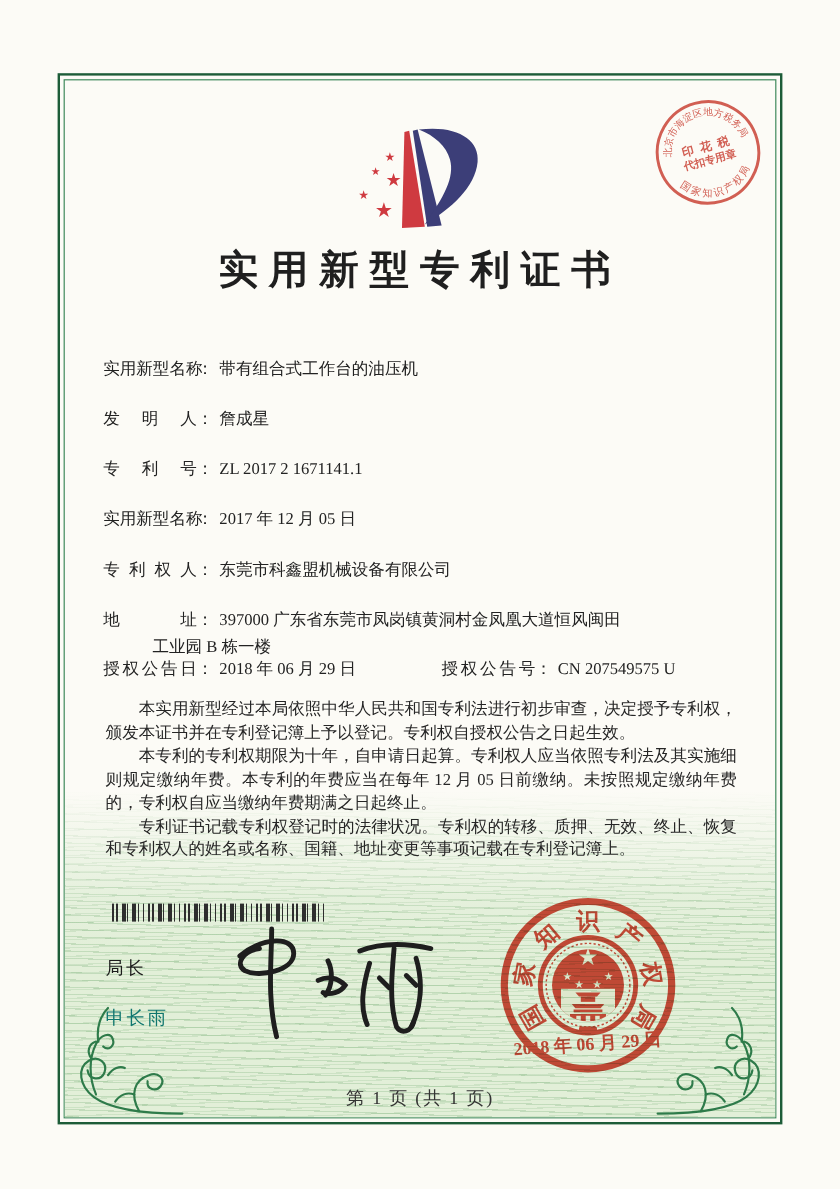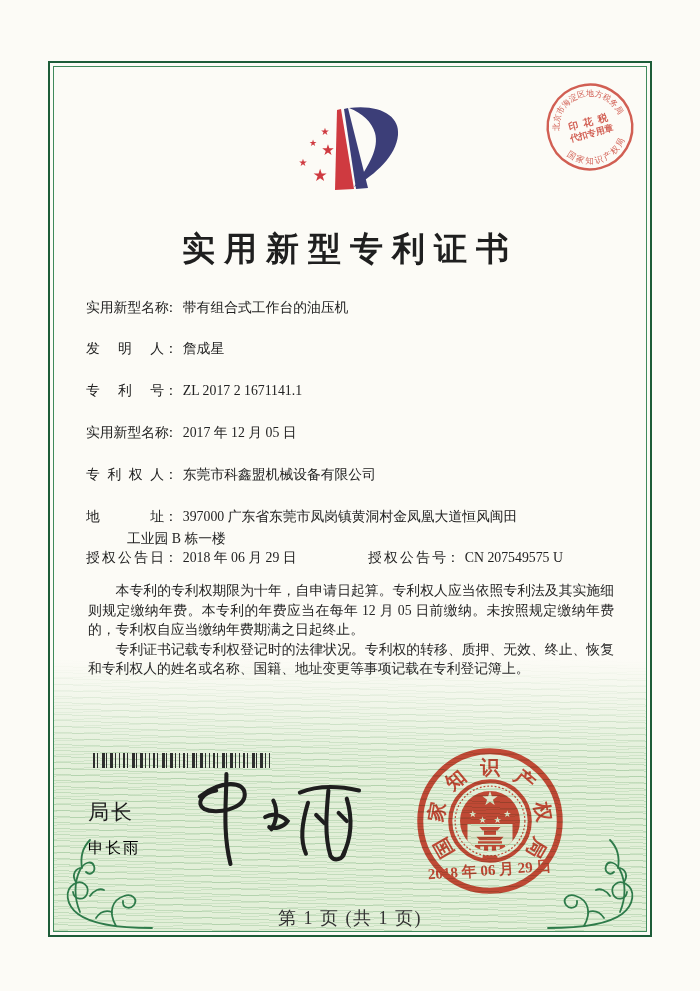--- a/index.html
+++ b/index.html
@@ -16,45 +16,45 @@
     background:
       repeating-linear-gradient(2deg, rgba(110,170,110,0.28) 0 1px, transparent 1px 6px),
       repeating-linear-gradient(-2deg, rgba(110,170,110,0.18) 0 1px, transparent 1px 7px);
     -webkit-mask-image:linear-gradient(to bottom, transparent 0, #000 110px);
     mask-image:linear-gradient(to bottom, transparent 0, #000 110px);}
   .cert-no{position:absolute;left:75px;top:108px;font-size:15px;letter-spacing:3px;color:#333;}
   .logo{position:absolute;left:292px;top:96px;width:120px;height:100px;}
   .stamp{position:absolute;left:543px;top:80px;width:94px;height:94px;transform:rotate(-15deg);
     opacity:.85;mix-blend-mode:multiply;}
   .title{position:absolute;left:0;right:0;top:203px;text-align:center;
-    font-size:33px;font-weight:bold;letter-spacing:9px;color:#1f1f1f;margin-top:24px;}
+    font-size:33px;font-weight:bold;letter-spacing:9px;color:#1f1f1f;}
   .rows{position:absolute;left:86px;top:0;width:530px;font-size:13.8px;color:#222;}
   .row{position:absolute;white-space:nowrap;}
   .row .lbl{display:inline-block;width:78px;text-align:justify;text-align-last:justify;vertical-align:top;}
   .row .val{margin-left:5px;}
   .row .wrap2{display:block;margin-left:41px;margin-top:4px;}
   .row .pair2{position:absolute;left:282px;top:0;white-space:nowrap;}
   .paras{position:absolute;left:88px;top:581px;width:526px;font-size:13.8px;line-height:19.5px;
     color:#262626;text-align:justify;}
   .paras p{margin:0;text-indent:2em;}
   .barcode{position:absolute;left:93px;top:753px;width:178px;height:15px;
     background:repeating-linear-gradient(90deg,
       #2e2e2e 0 2px, transparent 2px 4px,#2e2e2e 4px 5px, transparent 5px 9px,
       #2e2e2e 9px 12px, transparent 12px 13px,#2e2e2e 13px 14px, transparent 14px 17px,
       #2e2e2e 17px 20px, transparent 20px 22px,#2e2e2e 22px 23px, transparent 23px 26px,
       #2e2e2e 26px 27px, transparent 27px 30px);}
-  .director-label{position:absolute;left:88px;top:798px;font-size:21px;color:#1c1c1c;
+  .director-label{position:absolute;left:88px;top:798px;font-size:15px;color:#1c1c1c;
     font-family:"Liberation Sans","DejaVu Sans",sans-serif;letter-spacing:2px;}
-  .director-name{position:absolute;left:88px;top:838px;font-size:15.5px;color:#000000;
+  .director-name{position:absolute;left:88px;top:838px;font-size:15.5px;color:#0f766e;
     font-family:"Liberation Sans","DejaVu Sans",sans-serif;letter-spacing:2px;}
   .signature{position:absolute;left:185px;top:766px;width:195px;height:102px;}
   .seal{position:absolute;left:415px;top:746px;width:150px;height:150px;
     opacity:.93;mix-blend-mode:multiply;}
   .footer{position:absolute;left:53px;right:53px;top:906px;text-align:center;
-    font-size:18px;letter-spacing:1.5px;color:#333;}
+    font-size:15px;letter-spacing:1.5px;color:#333;}
   .orn{position:absolute;top:838px;width:100px;height:93px;}
   .orn.left{left:56px;}
   .orn.right{left:544px;transform:scaleX(-1);}
   svg text{font-family:"Liberation Serif","DejaVu Serif",serif;}
 </style>
 </head>
 <body>
 
 <div id="page">
 
@@ -133,20 +133,21 @@
     </div>
     <div class="row" style="top:549px">
       <span class="lbl">授权公告日</span><span>：</span><span class="val">2018 年 06 月 29 日</span>
       <span class="pair2">
         <span class="lbl">授权公告号</span><span>：</span><span class="val">CN 207549575 U</span>
       </span>
     </div>
   </div>
 
   <div class="paras">
+    <p>本实用新型经过本局依照中华人民共和国专利法进行初步审查，决定授予专利权，颁发本证书并在专利登记簿上予以登记。专利权自授权公告之日起生效。</p>
     <p>本专利的专利权期限为十年，自申请日起算。专利权人应当依照专利法及其实施细则规定缴纳年费。本专利的年费应当在每年 12 月 05 日前缴纳。未按照规定缴纳年费的，专利权自应当缴纳年费期满之日起终止。</p>
     <p>专利证书记载专利权登记时的法律状况。专利权的转移、质押、无效、终止、恢复和专利权人的姓名或名称、国籍、地址变更等事项记载在专利登记簿上。</p>
   </div>
 
   <div class="barcode"></div>
 
   <div class="director-label">局长</div>
   <div class="director-name">申长雨</div>
 
   <svg class="signature" viewBox="0 0 190 100">

